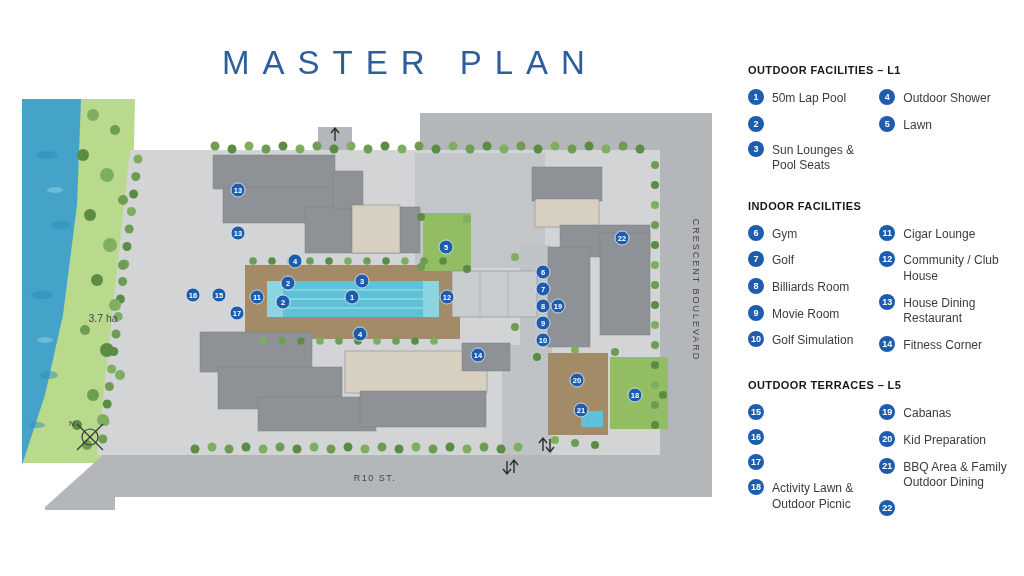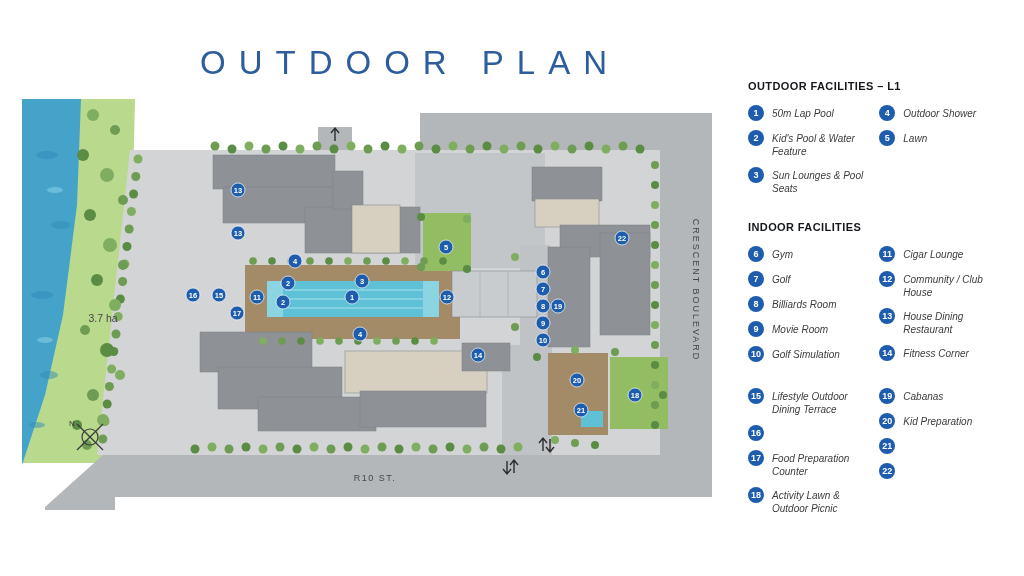--- a/index.html
+++ b/index.html
@@ -5,47 +5,47 @@
   html,body{margin:0;padding:0;}
   body{
     width:1024px;height:576px;position:relative;overflow:hidden;
     background:#ffffff;font-family:"Liberation Sans",sans-serif;
   }
   .title{
     position:absolute;left:80px;top:44px;width:660px;text-align:center;
     font-size:33px;letter-spacing:13px;color:#2e5d9e;font-weight:400;white-space:nowrap;
   }
   #site-svg{position:absolute;left:15px;top:95px;}
-  .legend{position:absolute;left:748px;top:80px;width:268px;}
+  .legend{position:absolute;left:748px;top:64px;width:268px;}
   .legend-section{margin-bottom:17px;}
   .legend-heading{
     font-size:11px;font-weight:bold;color:#15171c;letter-spacing:.4px;margin-bottom:13px;
   }
   .legend-cols{display:flex;}
   .legend-col{box-sizing:border-box;padding-right:4px;}
   .legend-col:first-child{width:49%;}
   .legend-col:last-child{width:51%;}
   .legend-item{display:flex;gap:8px;margin-bottom:9px;align-items:flex-start;}
   .badge{
     width:16px;height:16px;border-radius:50%;background:#1e5dad;color:#fff;
     font-size:9px;font-weight:bold;display:flex;align-items:center;justify-content:center;
     flex:0 0 16px;
   }
-  .legend-label{font-size:10px;color:#3c3c3c;line-height:1.3;padding-top:2px;font-style:italic;}
+  .legend-label{font-size:12px;color:#3c3c3c;line-height:1.3;padding-top:2px;}
   .svg-label{fill:#454545;font-family:"Liberation Sans",sans-serif;}
   .marker-dot{fill:#1e5dad;stroke:#ffffff;stroke-width:.7;}
   .marker-num{
     fill:#ffffff;font-size:7.5px;font-weight:bold;text-anchor:middle;
     font-family:"Liberation Sans",sans-serif;
   }
 </style>
 </head>
 <body>
 
-<div class="title">OUTDOOR PLAN</div>
+<div class="title">MASTER PLAN</div>
 
 <svg id="site-svg" width="705" height="415" viewBox="0 0 705 415">
 
   <polygon points="7,4 120,4 115,220 88,368 7,368" fill="#b9d98d"></polygon>
 
   <g>
     <polygon points="7,4 66,4 62,110 48,220 30,300 7,370" fill="#45a3c9"></polygon>
     <ellipse cx="32" cy="60" rx="11" ry="4" fill="#2f8db8" opacity=".55"></ellipse>
     <ellipse cx="46" cy="130" rx="10" ry="4" fill="#2f8db8" opacity=".5"></ellipse>
     <ellipse cx="27" cy="200" rx="11" ry="4" fill="#2f8db8" opacity=".55"></ellipse>
@@ -366,21 +366,20 @@
     <div class="legend-section">
       <div class="legend-heading">OUTDOOR FACILITIES – L1</div>
       <div class="legend-cols">
         <div class="legend-col">
           <div class="legend-item">
             <span class="badge">1</span>
             <span class="legend-label">50m Lap Pool</span>
           </div>
           <div class="legend-item">
             <span class="badge">2</span>
-            <span class="legend-label">Kid's Pool &amp; Water Feature</span>
           </div>
           <div class="legend-item">
             <span class="badge">3</span>
             <span class="legend-label">Sun Lounges &amp; Pool Seats</span>
           </div>
         </div>
         <div class="legend-col">
           <div class="legend-item">
             <span class="badge">4</span>
             <span class="legend-label">Outdoor Shower</span>
@@ -431,49 +430,49 @@
             <span class="legend-label">House Dining Restaurant</span>
           </div>
           <div class="legend-item">
             <span class="badge">14</span>
             <span class="legend-label">Fitness Corner</span>
           </div>
         </div>
       </div>
     </div>
     <div class="legend-section">
+      <div class="legend-heading">OUTDOOR TERRACES – L5</div>
       <div class="legend-cols">
         <div class="legend-col">
           <div class="legend-item">
             <span class="badge">15</span>
-            <span class="legend-label">Lifestyle Outdoor Dining Terrace</span>
           </div>
           <div class="legend-item">
             <span class="badge">16</span>
           </div>
           <div class="legend-item">
             <span class="badge">17</span>
-            <span class="legend-label">Food Preparation Counter</span>
           </div>
           <div class="legend-item">
             <span class="badge">18</span>
             <span class="legend-label">Activity Lawn &amp; Outdoor Picnic</span>
           </div>
         </div>
         <div class="legend-col">
           <div class="legend-item">
             <span class="badge">19</span>
             <span class="legend-label">Cabanas</span>
           </div>
           <div class="legend-item">
             <span class="badge">20</span>
             <span class="legend-label">Kid Preparation</span>
           </div>
           <div class="legend-item">
             <span class="badge">21</span>
+            <span class="legend-label">BBQ Area &amp; Family Outdoor Dining</span>
           </div>
           <div class="legend-item">
             <span class="badge">22</span>
           </div>
         </div>
       </div>
     </div>
   </div>
 
 </body></html>

